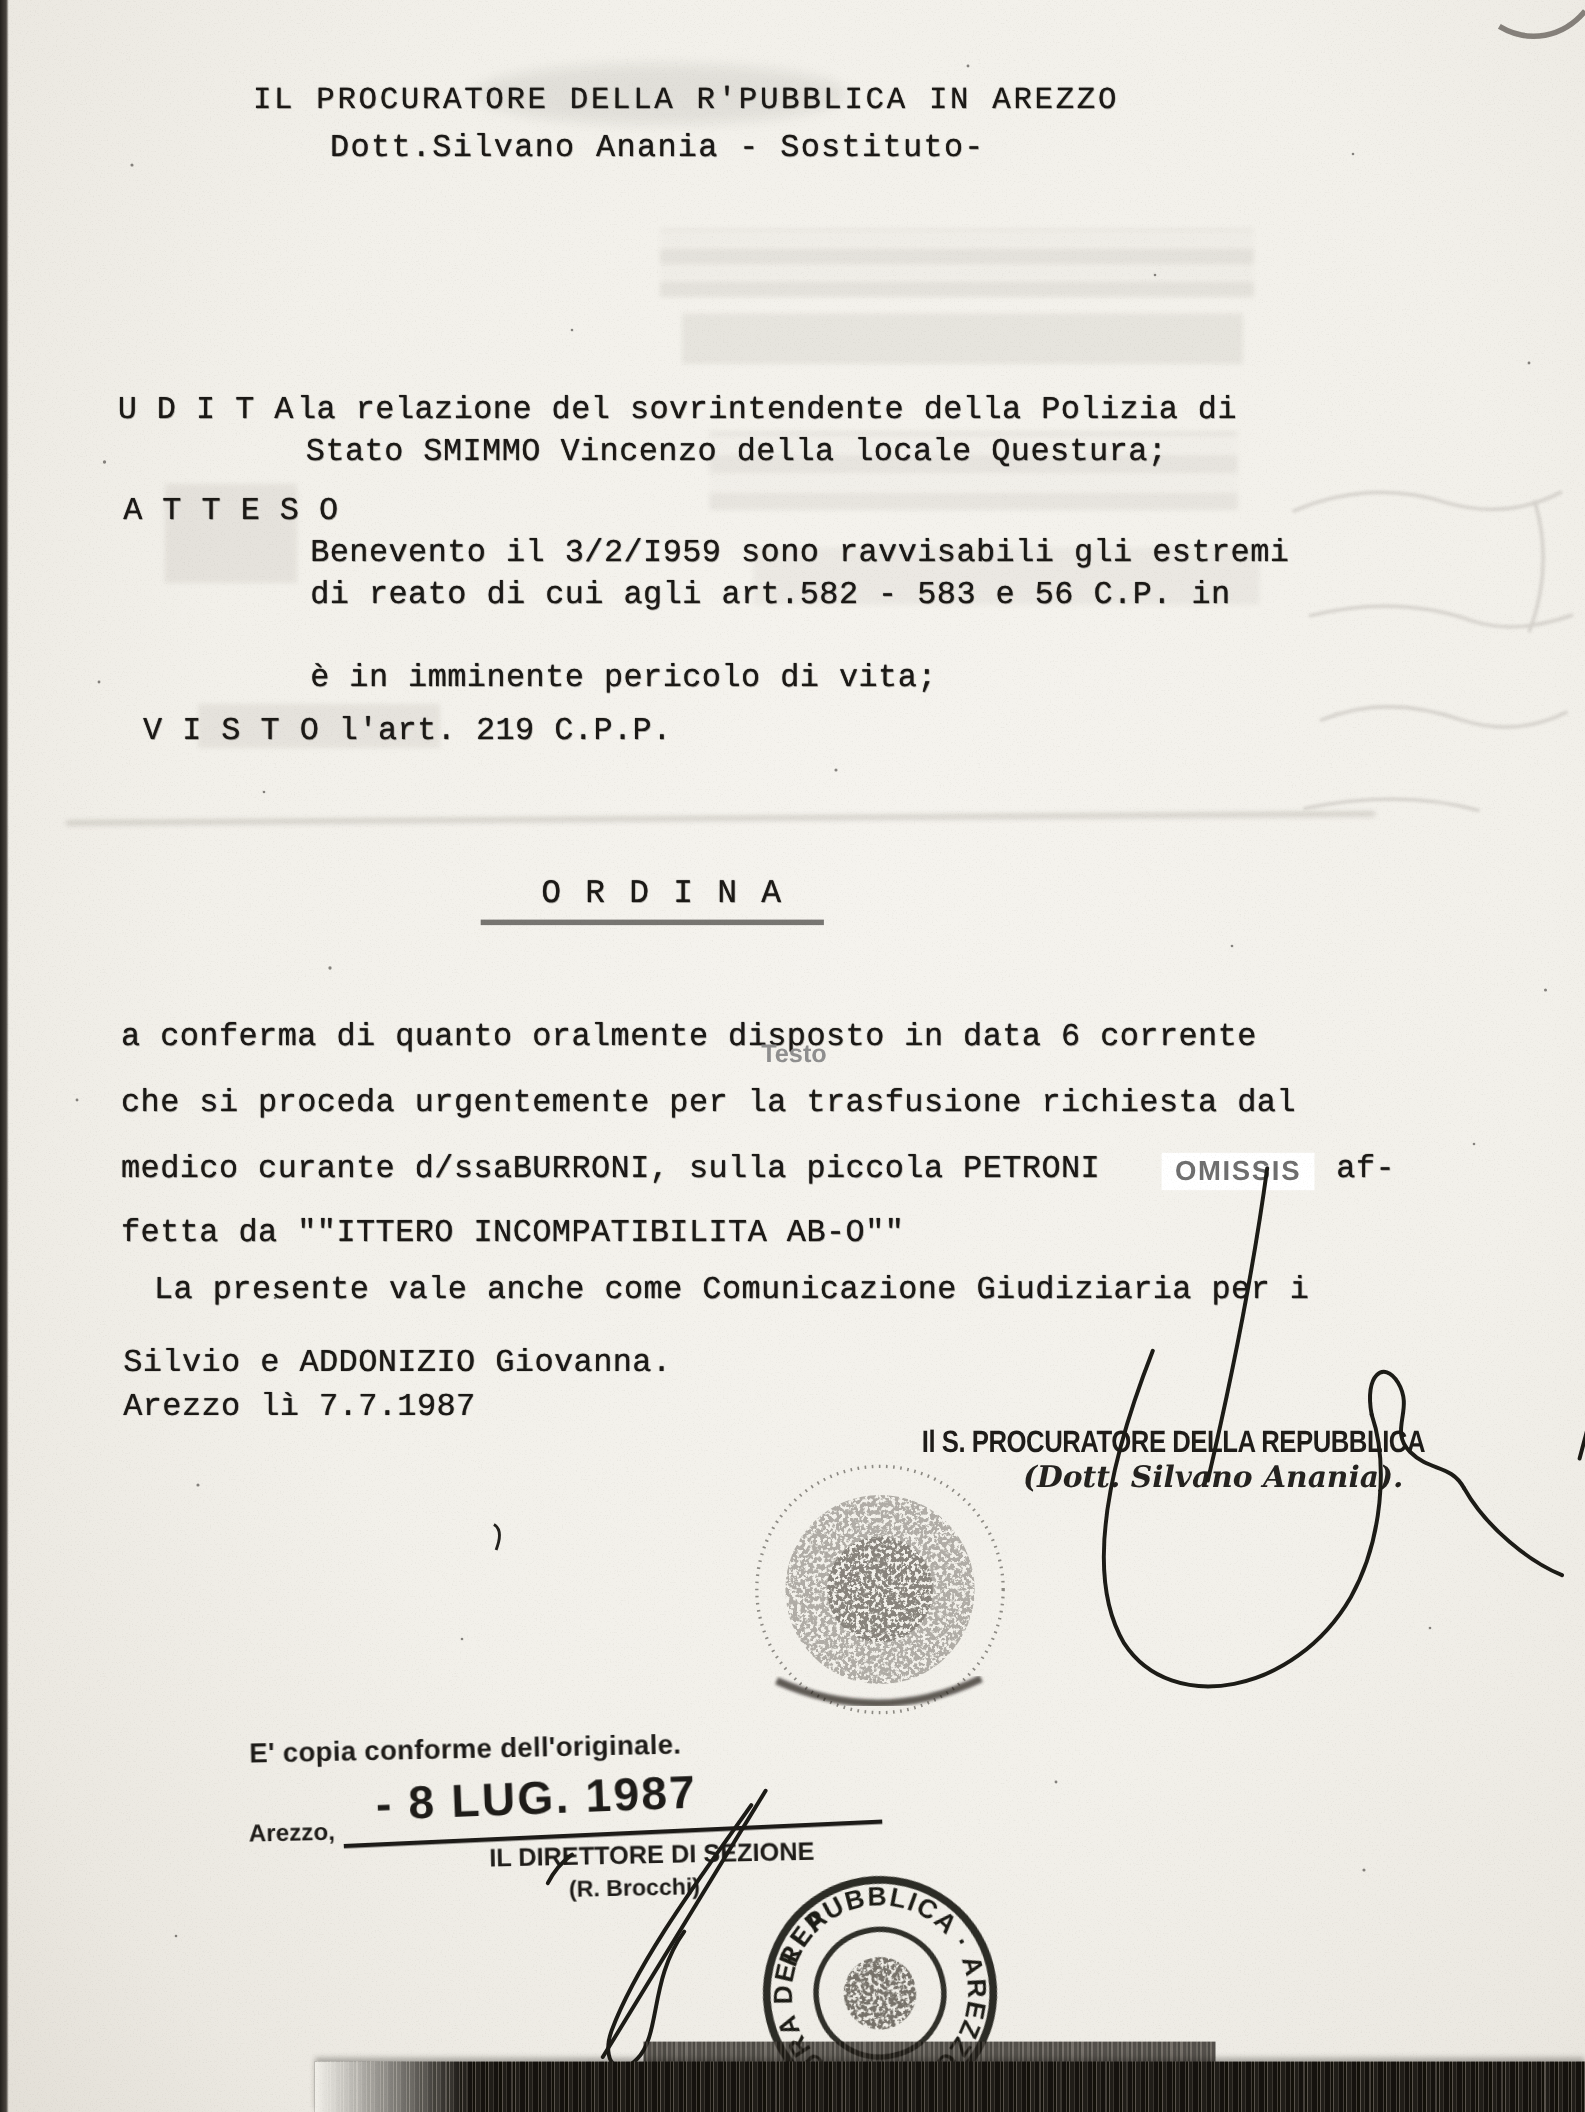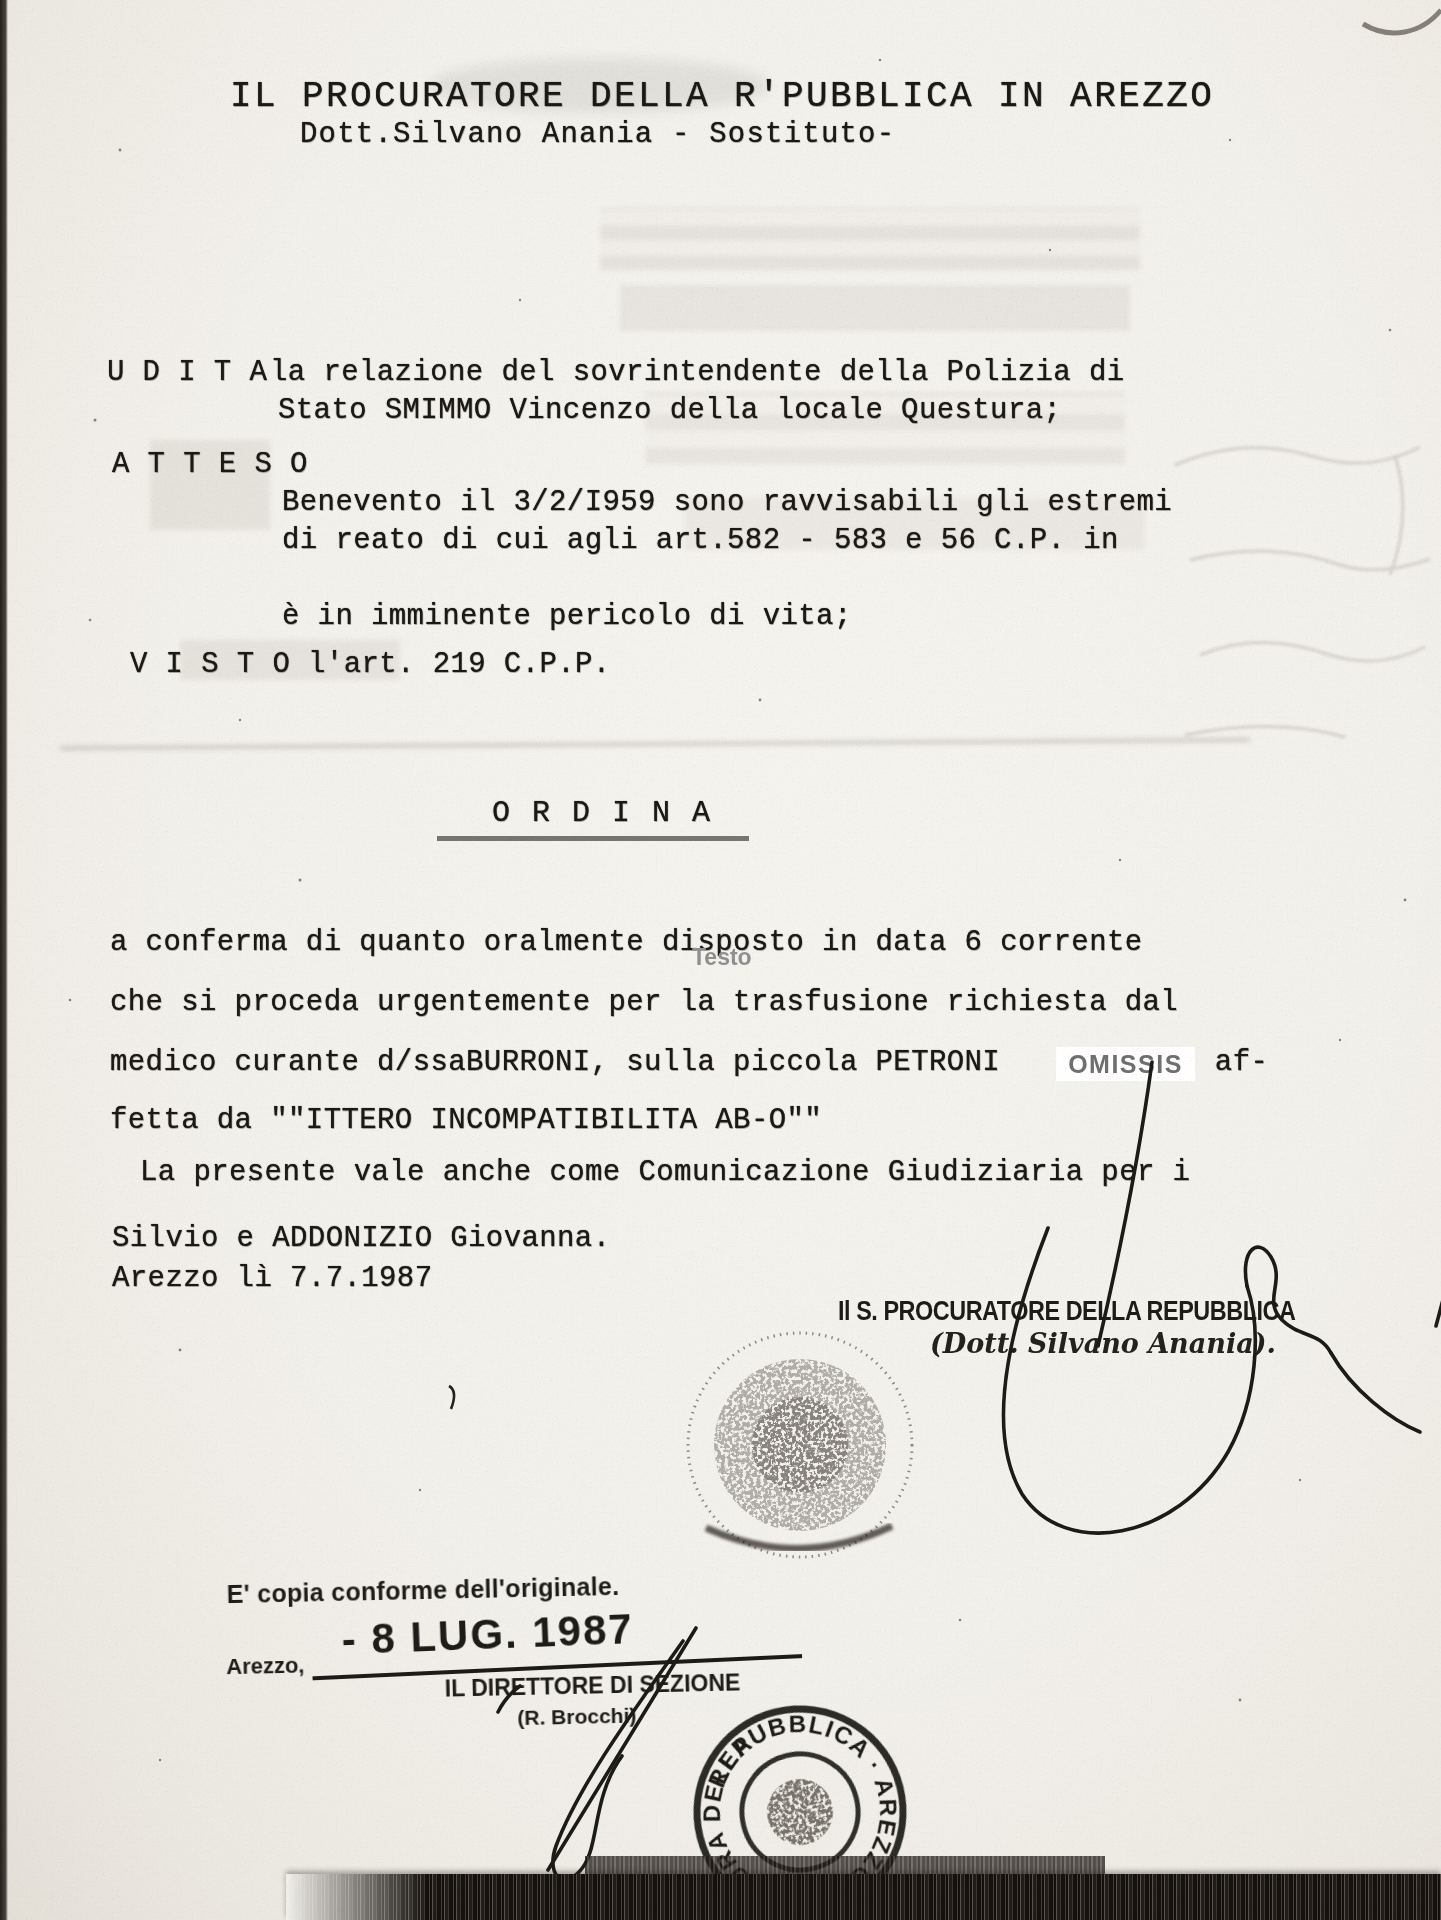--- a/index.html
+++ b/index.html
@@ -3,21 +3,21 @@
 <meta charset="utf-8">
 <style>
   html,body{margin:0;padding:0;background:#d8d5cf;}
   #page{position:relative;width:1441px;height:1920px;overflow:hidden;
         background:
           radial-gradient(ellipse at 55% 40%, #f5f3ee 0%, #f2f0ea 55%, #ebe8e1 85%, #e3dfd7 100%);
         font-family:"Liberation Mono", monospace;}
   .tline{position:absolute;font-family:"Liberation Mono",monospace;font-size:29px;
          color:#1b1916;white-space:pre;letter-spacing:.4px;
          text-shadow:0 0 1px rgba(27,24,20,.85), .6px .8px 0 rgba(27,24,20,.28);}
-  .hdr{font-size:36px;letter-spacing:2.4px;}
+  .hdr{font-size:28px;letter-spacing:2.4px;}
   .sub{font-size:29px;letter-spacing:1.2px;}
   .ordina{font-size:30px;letter-spacing:2px;}
   .rule{position:absolute;background:#17151290;filter:blur(.4px);}
   .omissis{display:inline-block;background:#ffffff;color:#6f6f6f;
            font-family:"Liberation Sans",sans-serif;font-weight:bold;
            font-size:25px;letter-spacing:1.5px;line-height:34px;padding:0 12px;
            text-shadow:none;vertical-align:-3px;}
   .testo{position:absolute;color:#8f8f8f;font-family:"Liberation Sans",sans-serif;
          font-weight:bold;font-size:23px;z-index:6;text-shadow:none;}
   .stamp-sans{position:absolute;font-family:"Liberation Sans",sans-serif;font-weight:bold;

